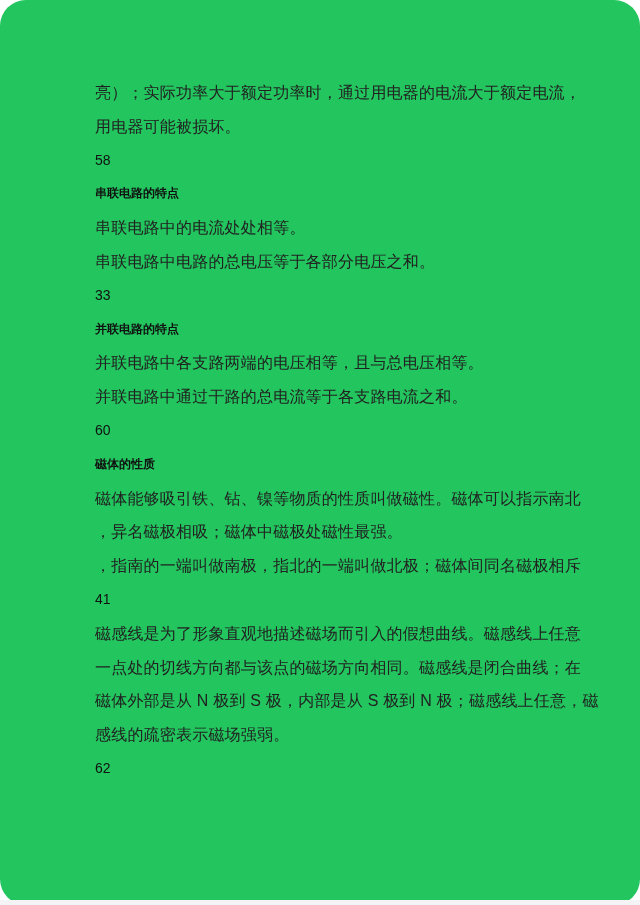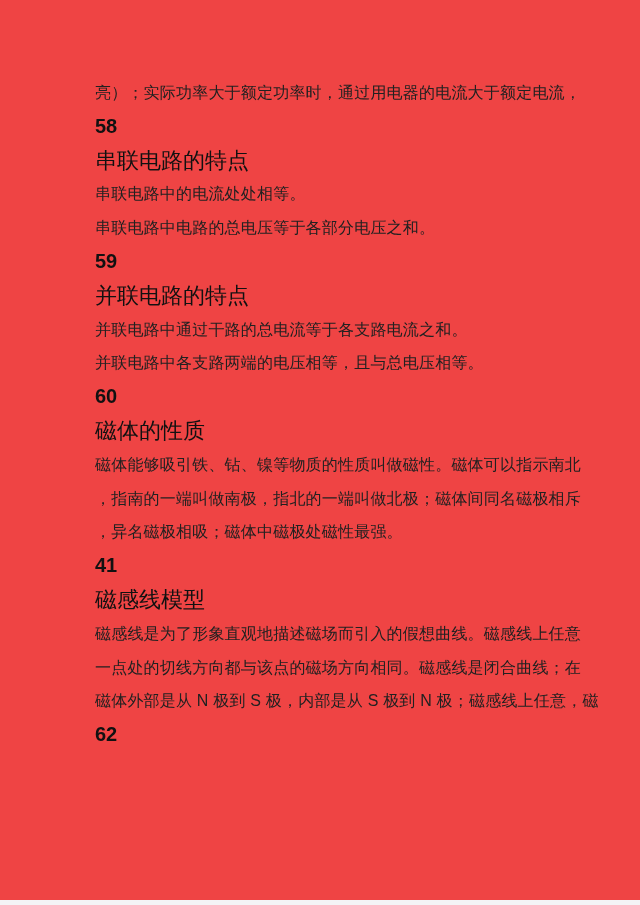--- a/index.html
+++ b/index.html
@@ -12,101 +12,103 @@
     background: #ffffff;
     overflow: hidden;
     position: relative;
     font-family: "Liberation Sans", sans-serif;
   }
   .page {
     box-sizing: border-box;
     width: 640px;
     height: 905px;
     padding: 76px 93px 0 95px;
-    background: #ef4444;
+    background: #22c55e;
+    border-radius: 26px;
   }
   .line {
     font-size: 16px;
     line-height: 33.8px;
     color: #212121;
     white-space: nowrap;
     letter-spacing: 0.2px;
   }
   .num {
-    font-size: 20px;
+    font-size: 14px;
+    line-height: 33.8px;
+    color: #111111;
+    font-weight: 400;
+  }
+  .heading {
+    font-size: 12px;
     line-height: 33.8px;
     color: #111111;
     font-weight: 700;
-  }
-  .heading {
-    font-size: 22px;
-    line-height: 33.8px;
-    color: #111111;
-    font-weight: 400;
     white-space: nowrap;
   }
   .bottom-bar {
     position: absolute;
     left: 0;
     bottom: 0;
     width: 640px;
     height: 5px;
     background: #f4f4f6;
   }
 </style>
 </head>
 <body>
 
 <div class="page">
 
   <div>
     <div class="line">亮）；实际功率大于额定功率时，通过用电器的电流大于额定电流，</div>
+    <div class="line">用电器可能被损坏。</div>
   </div>
 
   <div class="num">58</div>
 
   <div class="heading">串联电路的特点</div>
 
   <div>
     <div class="line">串联电路中的电流处处相等。</div>
   </div>
 
   <div>
     <div class="line">串联电路中电路的总电压等于各部分电压之和。</div>
   </div>
 
-  <div class="num">59</div>
+  <div class="num">33</div>
 
   <div class="heading">并联电路的特点</div>
 
   <div>
-    <div class="line">并联电路中通过干路的总电流等于各支路电流之和。</div>
+    <div class="line">并联电路中各支路两端的电压相等，且与总电压相等。</div>
   </div>
 
   <div>
-    <div class="line">并联电路中各支路两端的电压相等，且与总电压相等。</div>
+    <div class="line">并联电路中通过干路的总电流等于各支路电流之和。</div>
   </div>
 
   <div class="num">60</div>
 
   <div class="heading">磁体的性质</div>
 
   <div>
     <div class="line">磁体能够吸引铁、钻、镍等物质的性质叫做磁性。磁体可以指示南北</div>
+    <div class="line">，异名磁极相吸；磁体中磁极处磁性最强。</div>
     <div class="line">，指南的一端叫做南极，指北的一端叫做北极；磁体间同名磁极相斥</div>
-    <div class="line">，异名磁极相吸；磁体中磁极处磁性最强。</div>
   </div>
 
   <div class="num">41</div>
 
-  <div class="heading">磁感线模型</div>
 
   <div>
     <div class="line">磁感线是为了形象直观地描述磁场而引入的假想曲线。磁感线上任意</div>
     <div class="line">一点处的切线方向都与该点的磁场方向相同。磁感线是闭合曲线；在</div>
     <div class="line">磁体外部是从 N 极到 S 极，内部是从 S 极到 N 极；磁感线上任意，磁</div>
+    <div class="line">感线的疏密表示磁场强弱。</div>
   </div>
 
   <div class="num">62</div>
 
 </div>
 
 <div class="bottom-bar"></div>
 
 </body></html>

